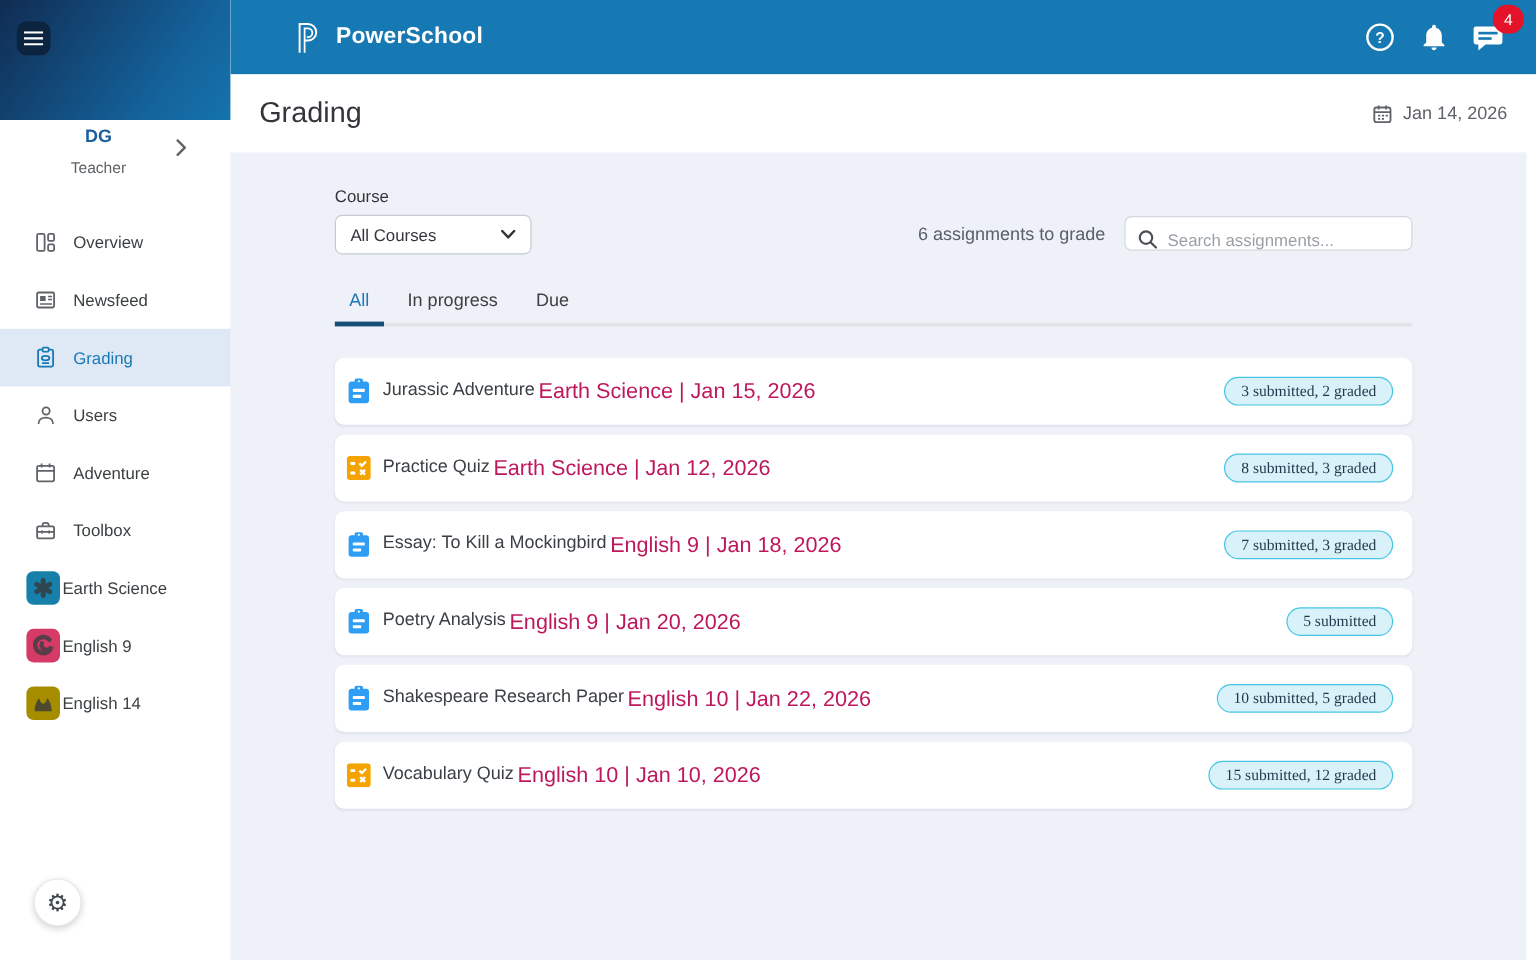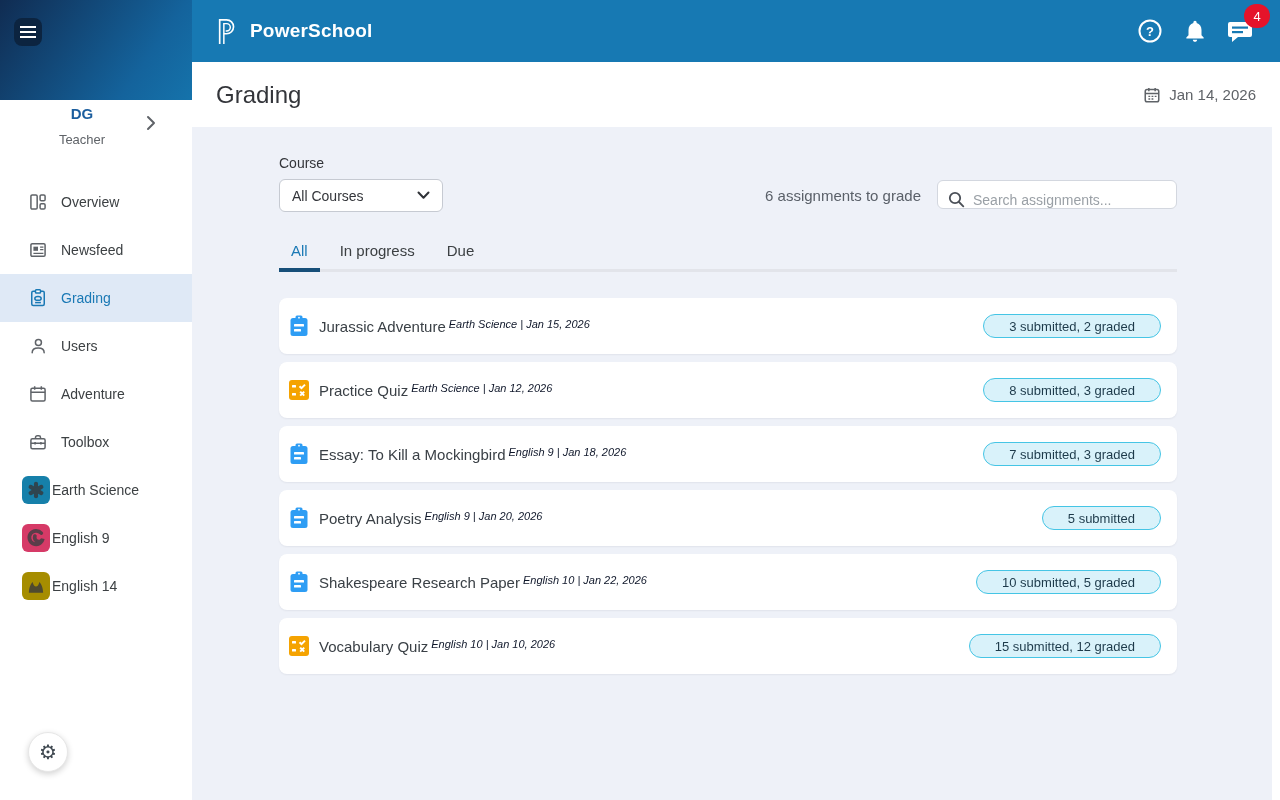--- a/index.html
+++ b/index.html
@@ -1,20 +1,20 @@
 <!DOCTYPE html>
 <html><head>
 <meta charset="utf-8">
 <style>
   * { margin:0; padding:0; box-sizing:border-box; }
   html,body { width:1280px; height:800px; font-family:"Liberation Sans", sans-serif; background:#fff; overflow:hidden; }
   body { position:relative; }
 
   
-  .topbar { position:absolute; left:192px; top:0; width:1088px; height:62px; background:#1779b3; display:flex; align-items:center; }
+  .topbar { position:absolute; left:192px; top:0; width:1088px; height:62px; background:#1779b3; display:flex; align-items:center;padding-left:30px; }
   .brand { margin-left:24px; display:flex; align-items:center; gap:10px; }
   .brand-name { color:#fff; font-size:19px; font-weight:700; letter-spacing:.2px; }
   .topbar-icons { margin-left:auto; margin-right:26px; display:flex; align-items:center; gap:17px; }
   .tb-icon { width:28px; height:28px; display:flex; align-items:center; justify-content:center; cursor:pointer; }
   .chat-wrap { position:relative; }
   .msg-badge { position:absolute; right:-16px; top:-13px; min-width:26px; height:24px; border-radius:12px; background:#e5132a; color:#fff; font-size:13px; display:flex; align-items:center; justify-content:center; padding:0 6px; }
 
   
   .page-header { position:absolute; left:192px; top:62px; width:1088px; height:65px; background:#fff; display:flex; align-items:center; }
   .page-title { margin-left:24px; font-size:24px; color:#33353a; }
@@ -36,22 +36,22 @@
 
   .tabs { margin-top:30px; display:flex; gap:8px; border-bottom:3px solid #e2e4ea; }
   .tab { padding:0 12px 10px; font-size:15px; color:#3c4043; cursor:pointer; }
   .tab.active { color:#1a79b5; border-bottom:4px solid #174f79; margin-bottom:-3px; padding-bottom:7px; }
 
   .rows { margin-top:26px; display:flex; flex-direction:column; gap:8px; }
   .row { height:56px; background:#fff; border-radius:8px; display:flex; align-items:center; padding:0 16px 0 9px; box-shadow:0 1px 2px rgba(16,24,40,.06); cursor:pointer; }
   .row-icon { width:22px; display:flex; align-items:center; justify-content:center; margin-right:9px; }
   .row-text { display:flex; gap:3px; }
   .row-title { font-size:15px; color:#3a4046; }
-  .row-meta { font-size:11px; color:#0f172a;font-style:italic; }
-  .row-badge { margin-left:auto; height:24px; border:1.5px solid #45c5e5; background:#d9f2fa; border-radius:13px; display:flex; align-items:center; padding:0 25px; font-size:13px; color:#1d3a4a; white-space:nowrap; }
+  .row-meta { font-size:18px; color:#be185d; }
+  .row-badge { margin-left:auto; height:24px; border:1.5px solid #45c5e5; background:#d9f2fa; border-radius:13px; display:flex; align-items:center; padding:0 13px; font-size:13px; color:#1d3a4a; white-space:nowrap;font-family:Liberation Serif, serif; }
 
   
   .sidebar { position:absolute; left:0; top:0; width:192px; height:800px; background:#fff; }
   .side-header { height:100px; background:linear-gradient(125deg,#102c52 0%,#14639c 72%,#1573ab 100%); position:relative; }
   .hamburger { position:absolute; left:14px; top:18px; width:28px; height:28px; border-radius:8px; background:#0c2440; display:flex; align-items:center; justify-content:center; cursor:pointer; }
   .user-block { position:relative; padding-top:5px; height:45px; cursor:pointer; }
   .user-initials { width:164px; text-align:center; color:#1b5e9e; font-weight:700; font-size:15px; }
   .user-role { width:164px; text-align:center; color:#5f6368; font-size:13px; margin-top:10px; }
   .user-chevron { position:absolute; right:36px; top:15px; }
   .nav { margin-top:33px; }

